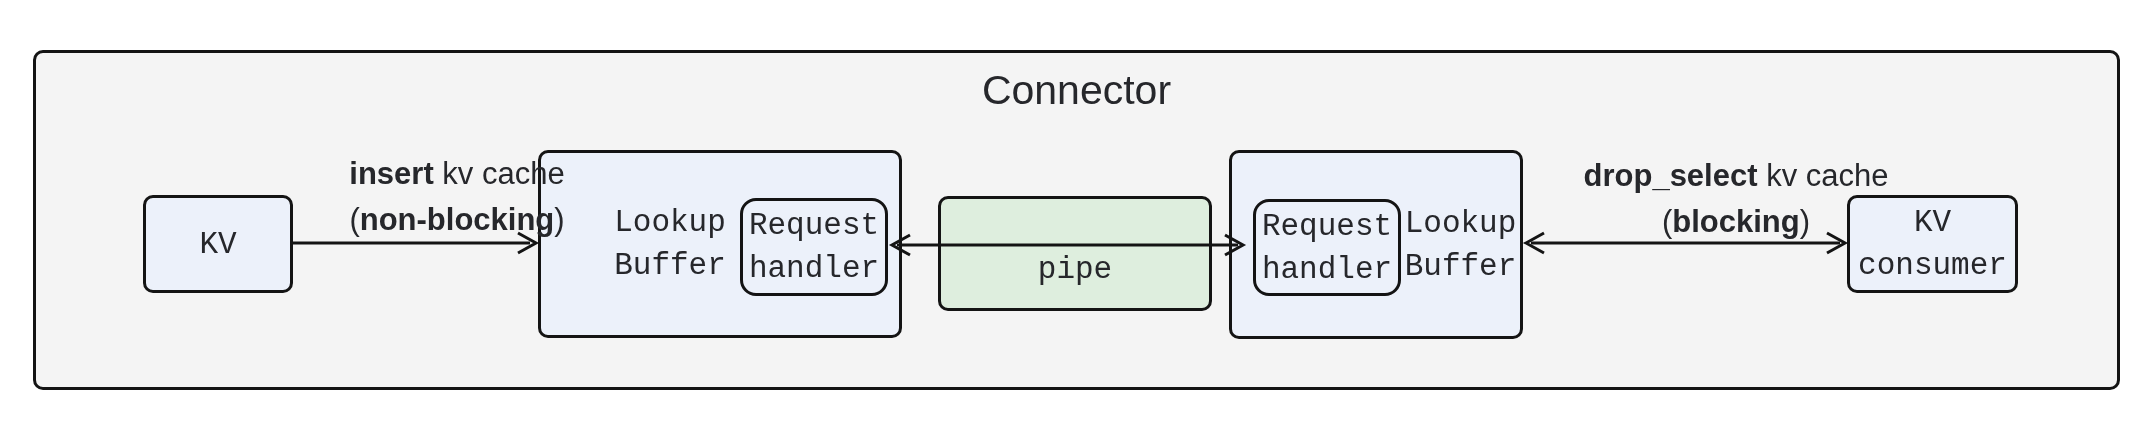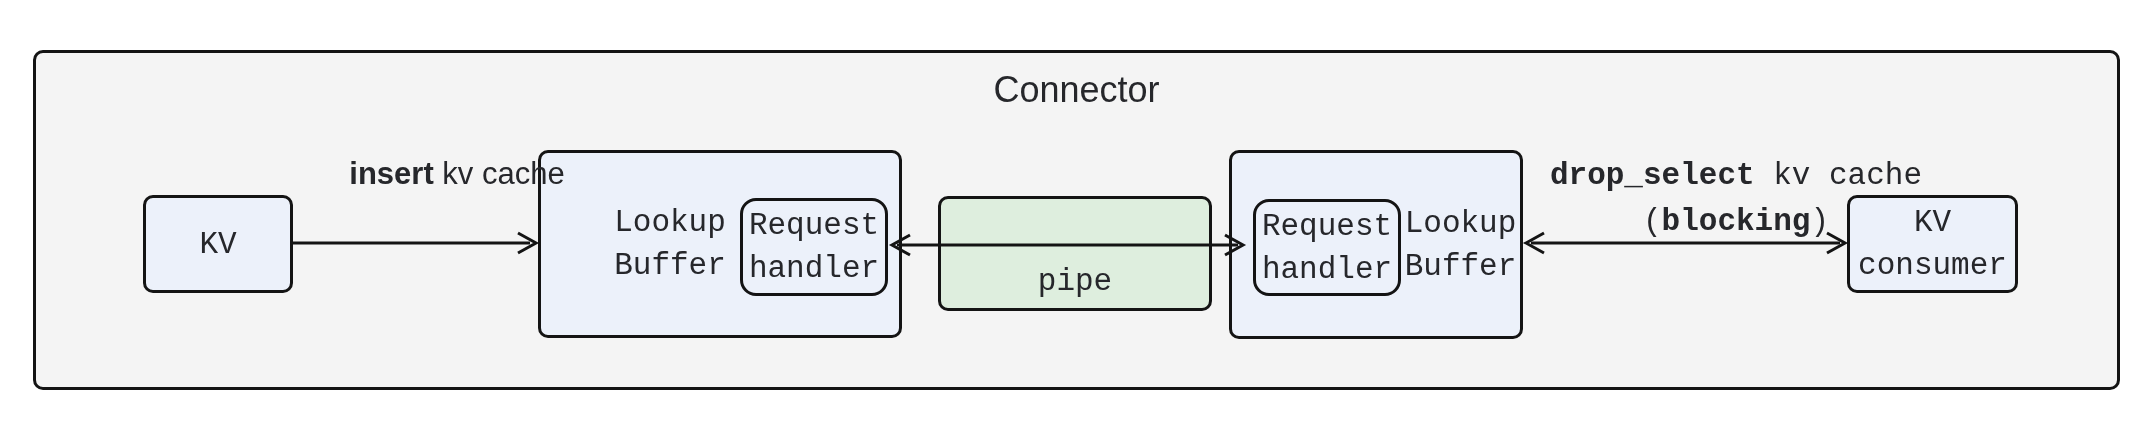--- a/index.html
+++ b/index.html
@@ -9,38 +9,38 @@
     color:var(--text,#26272b);
   }
   .container-box{
     position:absolute;left:33px;top:50px;width:2087px;height:340px;box-sizing:border-box;
     background:var(--container-fill,#f4f4f4);
     border:3px solid var(--container-border,#141414);
     border-radius:10px;
   }
   .diagram-title{
     position:absolute;left:33px;top:72px;width:2087px;
-    text-align:center;font-size:36px;line-height:36px;
+    text-align:center;font-size:41px;line-height:36px;
   }
   .node{
     position:absolute;box-sizing:border-box;
     background:var(--node-fill,#ecf1fa);
     border:3px solid var(--node-border,#141414);
     border-radius:10px;
     display:flex;align-items:center;justify-content:center;
     text-align:center;font-size:31px;line-height:43px;font-family:Liberation Mono, monospace;
   }
   #kv-producer{left:143px;top:195px;width:150px;height:98px;}
   #lb-left{left:538px;top:150px;width:364px;height:188px;}
   #lb-right{left:1229px;top:150px;width:294px;height:189px;}
   #kv-consumer{left:1847px;top:195px;width:171px;height:98px;}
   #pipe{
     left:938px;top:196px;width:274px;height:115px;
     background:var(--pipe-fill,#deeede);
-    align-items:flex-end;padding-bottom:8px;line-height:36px;
+    align-items:flex-end;padding-bottom:20px;line-height:36px;
   }
   .inner-node{
     position:absolute;box-sizing:border-box;
     background:var(--node-fill,#ecf1fa);
     border:3px solid var(--node-border,#141414);
     border-radius:16px;
     display:flex;flex-direction:column;align-items:center;justify-content:center;
     text-align:center;font-size:31px;line-height:43px;
   }
   #rh-left{left:199px;top:45px;width:148px;height:98px;}
@@ -50,21 +50,21 @@
     display:flex;flex-direction:column;justify-content:center;
     text-align:center;
   }
   #lb-left .lb-label{left:0;width:258px;}
   #lb-right .lb-label{left:169px;right:0;}
   .edge-label{
     position:absolute;transform:translateX(-50%);
     text-align:center;font-size:31px;line-height:46px;white-space:nowrap;margin-left:44px;
   }
   #label-insert{left:413px;top:151px;}
-  #label-drop-select{left:1692px;top:153px;font-family:Liberation Mono, monospace;}
+  #label-drop-select{left:1692px;top:153px;}
   .b{font-weight:bold;}
   svg.edges{position:absolute;left:0;top:0;pointer-events:none;}
 </style>
 </head>
 <body>
 
 <div class="stage">
 
   <div class="container-box"></div>
   <div class="diagram-title">Connector</div>
@@ -103,20 +103,21 @@
 
   <div class="node" id="kv-consumer">
     <div>
       <div>KV</div>
       <div>consumer</div>
     </div>
   </div>
 
   <div class="edge-label" id="label-insert">
     <div><span class="b">insert</span><span> kv cache</span></div>
+    <div><span>(</span><span class="b">non-blocking</span><span>)</span></div>
   </div>
 
   <div class="edge-label" id="label-drop-select">
     <div><span class="b">drop_select</span><span> kv cache</span></div>
     <div><span>(</span><span class="b">blocking</span><span>)</span></div>
   </div>
 
   <svg class="edges" width="2146" height="438" viewBox="0 0 2146 438">
     <g stroke="#141414" stroke-width="3" fill="none">
 

